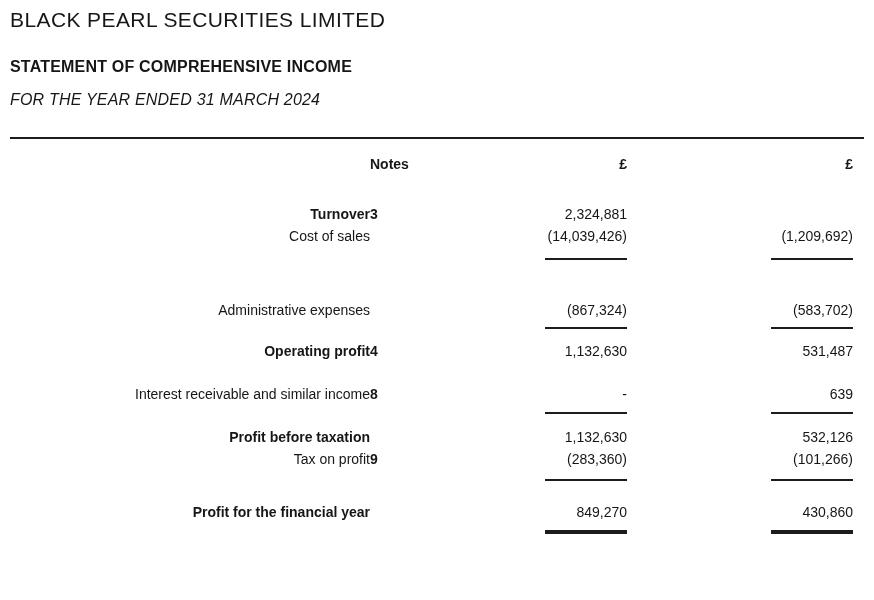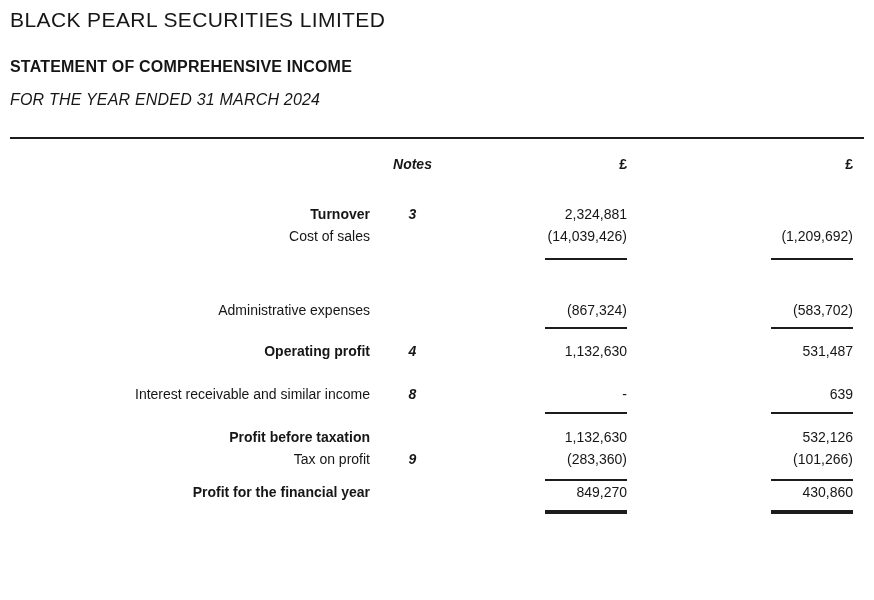--- a/index.html
+++ b/index.html
@@ -36,21 +36,21 @@
 
   
   .fin-table { margin: 14px 10px 0 10px; }
   .row {
     display: grid;
     grid-template-columns: 360px 85px 172px 226px;
     height: 22px; line-height: 22px;
     font-size: 14px;
   }
   .cell.label  { text-align: right; white-space: nowrap; }
-  .cell.note   { text-align: center; font-weight: bold; font-style: italic; }
+  .cell.note   { font-weight: bold; }
   .cell.amt    { text-align: right; white-space: nowrap; }
   .bold        { font-weight: bold; }
 
   
   .row.year-row .cell.amt  { font-weight: bold; }
   .row.notes-row .cell.amt { font-weight: bold; }
 
   
   .row.rule-row { height: 2px; line-height: 2px; }
   .rule-line {
@@ -70,21 +70,21 @@
   .rule-1       { margin-top: 11px; }
   .r-gross      { margin-top: 10px; }
   .r-admin      { margin-top: 39px; }
   .rule-2       { margin-top: 6px;  }
   .r-operating  { margin-top: 11px; }
   .r-interest   { margin-top: 21px; }
   .rule-3       { margin-top: 7px;  }
   .r-pbt        { margin-top: 12px; }
   .r-tax        { }
   .rule-4       { margin-top: 9px;  }
-  .r-pfy        { margin-top: 0; }
+  .r-pfy        { margin-top: 20px; }
   .rule-5       { margin-top: 7px;  }
 </style>
 </head>
 <body>
 
 <div class="page">
 
   <div class="company-name">BLACK PEARL SECURITIES LIMITED</div>
   <div class="statement-title">STATEMENT OF COMPREHENSIVE INCOME</div>
   <div class="period-title">FOR THE YEAR ENDED 31 MARCH 2024</div>

